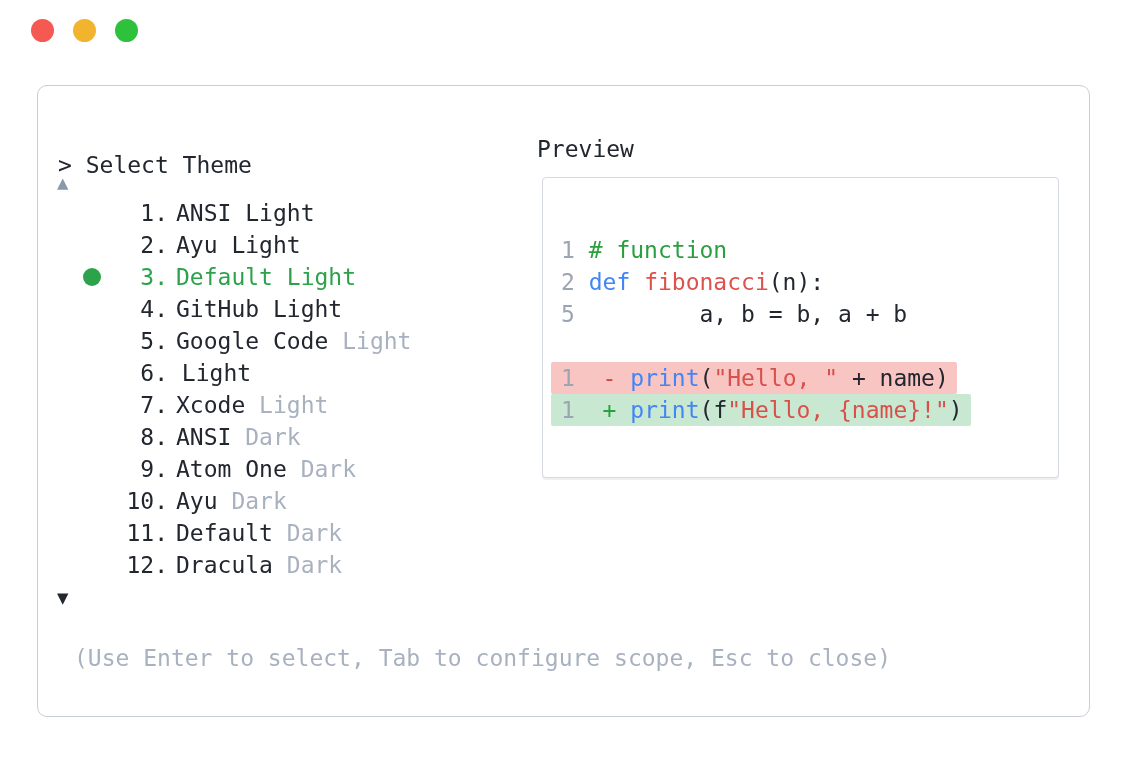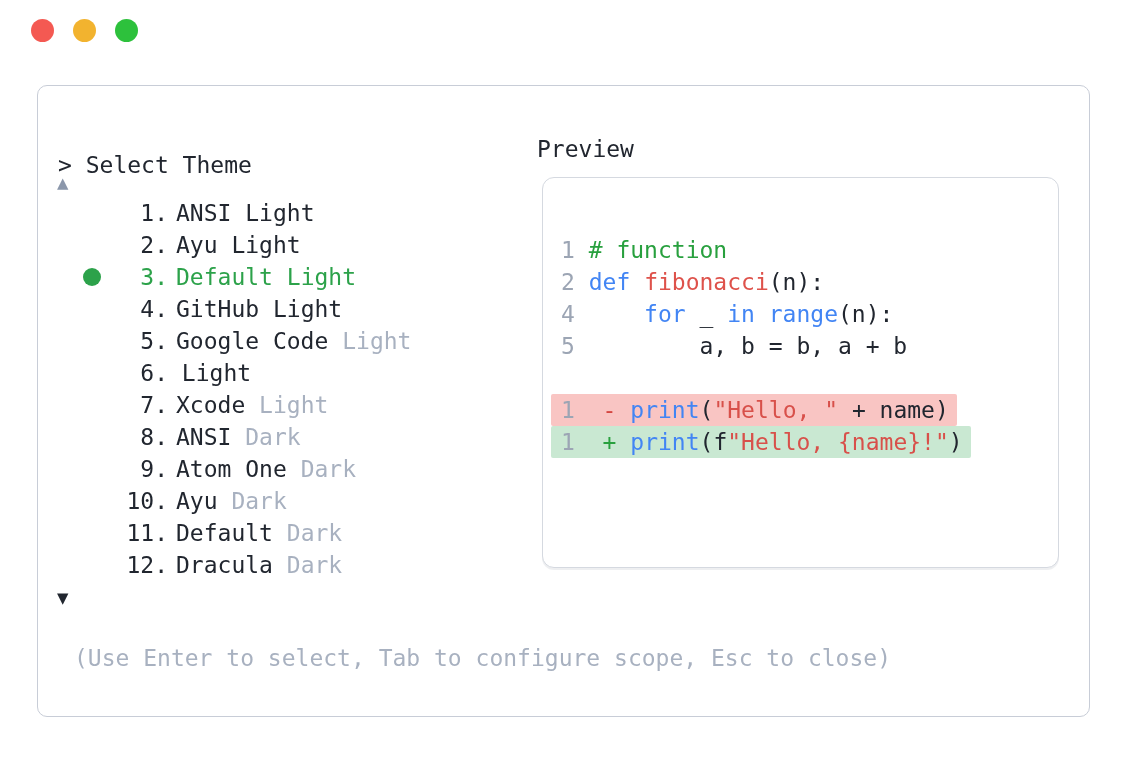--- a/index.html
+++ b/index.html
@@ -47,22 +47,22 @@
   .dot{position:absolute;left:1px;top:7px;width:18px;height:18px;border-radius:50%;background:var(--accent-green);}
   .num{width:42px;flex:none;text-align:right;white-space:pre;color:var(--text-dark);}
   .tname{margin-left:8px;white-space:pre;color:var(--text-dark);}
   .variant{white-space:pre;color:var(--text-dark);}
   .variant.muted{color:var(--text-muted);}
   .trow.selected .num,.trow.selected .tname,.trow.selected .variant{color:var(--accent-green);}
   .hint{position:absolute;left:36px;top:556px;font-size:23px;line-height:32px;color:var(--text-muted);white-space:pre;}
 
   .preview-label{position:absolute;left:499px;top:47px;font-size:23px;line-height:32px;}
   .preview-pane{
-    position:absolute;left:504px;top:91px;width:517px;height:391px;
-    border:1.5px solid var(--preview-border);border-radius:12px;background:#ffffff;
+    position:absolute;left:504px;top:91px;width:517px;height:301px;
+    border:1.5px solid var(--preview-border);border-radius:4px;background:#ffffff;
     box-shadow:0 2px 0 rgba(160,168,180,0.18);
   }
   .code{position:absolute;left:18px;top:56px;right:8px;}
   .cl{height:32px;font-size:23px;line-height:32px;white-space:pre;}
   .linebox{display:inline-block;white-space:pre;padding:0 8px 0 10px;margin-left:-10px;border-radius:2px;}
   .linebox.removed{background:var(--diff-removed-bg);}
   .linebox.added{background:var(--diff-added-bg);}
   .ln{color:var(--line-number);}
   .tok-plain{color:var(--text-dark);}
   .tok-keyword{color:var(--syntax-keyword);}
@@ -172,20 +172,19 @@
       </div>
     </div>
   <div class="scroll-down">▼</div>
   <div class="hint">(Use Enter to select, Tab to configure scope, Esc to close)</div>
 
   <div class="preview-label">Preview</div>
   <div class="preview-pane">
     <div class="code">
         <div class="cl"><span class="linebox"><span class="ln">1</span> <span class="tok-comment"># function</span></span></div>
         <div class="cl"><span class="linebox"><span class="ln">2</span> <span class="tok-keyword">def</span><span class="tok-plain"> </span><span class="tok-function">fibonacci</span><span class="tok-plain">(n):</span></span></div>
-        <div class="cl"><span class="linebox"><span class="ln">4</span> <span class="tok-plain">    </span><span class="tok-keyword">for</span><span class="tok-plain"> _ </span><span class="tok-keyword">in</span><span class="tok-plain"> </span><span class="tok-keyword">range</span><span class="tok-plain">(n):</span></span></div>
         <div class="cl"><span class="linebox"><span class="ln">5</span> <span class="tok-plain">        a, b = b, a + b</span></span></div>
         <div class="cl">&nbsp;</div>
         <div class="cl"><span class="linebox removed"><span class="ln">1</span> <span class="tok-plain"> </span><span class="tok-diff-remove-sign">-</span><span class="tok-plain"> </span><span class="tok-keyword">print</span><span class="tok-plain">(</span><span class="tok-string">"Hello, "</span><span class="tok-plain"> + name)</span></span></div>
         <div class="cl"><span class="linebox added"><span class="ln">1</span> <span class="tok-plain"> </span><span class="tok-diff-add-sign">+</span><span class="tok-plain"> </span><span class="tok-keyword">print</span><span class="tok-plain">(f</span><span class="tok-string">"Hello, {name}!"</span><span class="tok-plain">)</span></span></div>
       </div>
   </div>
 </div>
 
 </body></html>

